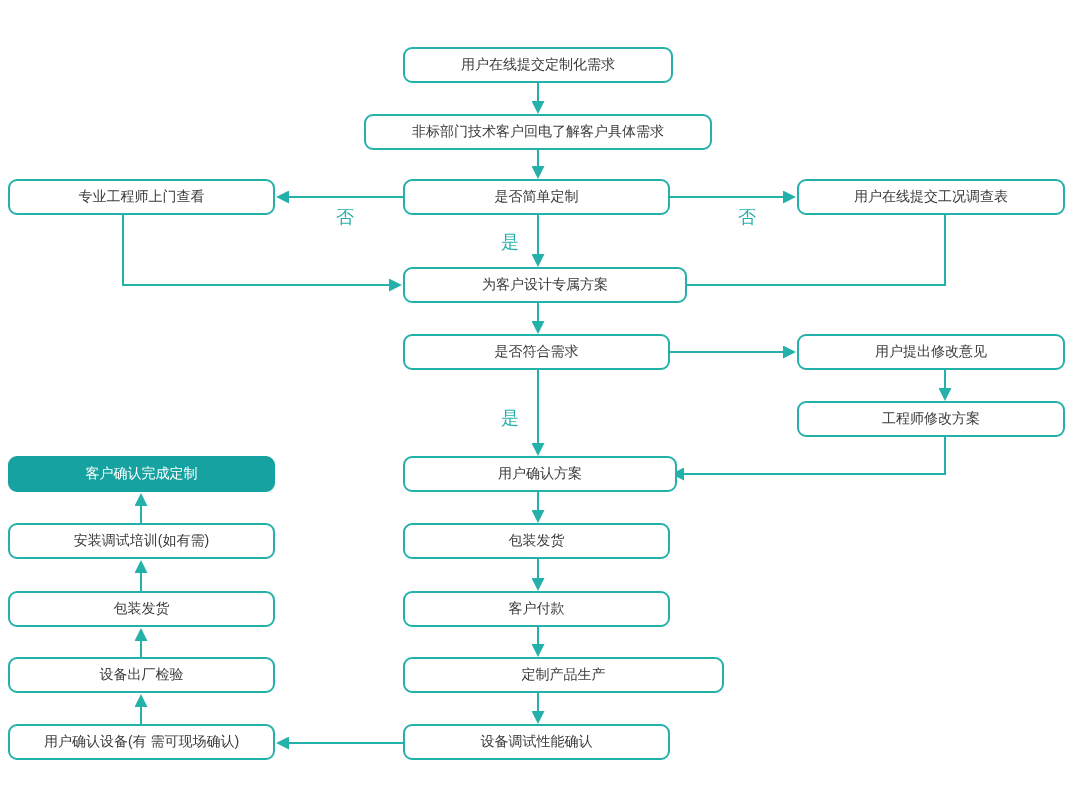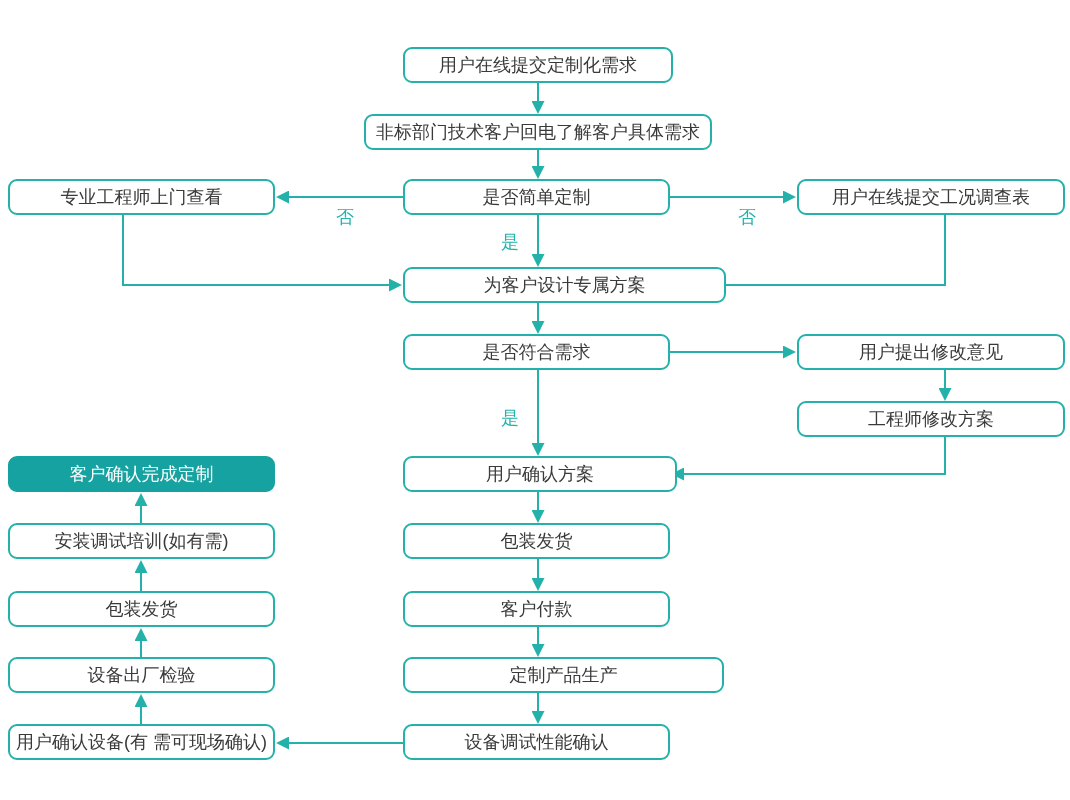--- a/index.html
+++ b/index.html
@@ -20,21 +20,21 @@
   .edge{fill:none;stroke:var(--stroke);stroke-width:2;marker-end:url(#arrow);}
   .arrowhead{fill:var(--stroke);}
   .node{
     position:absolute;
     height:36px;
     box-sizing:border-box;
     background:#ffffff;
     border:2.5px solid var(--stroke);
     border-radius:9px;
     display:flex;align-items:center;justify-content:center;
-    font-size:18px;color:var(--text);
+    font-size:14px;color:var(--text);
     white-space:nowrap;
     z-index:2;
   }
   .node.filled{
     background:var(--fill);
     border-color:var(--fill);
     color:#ffffff;
   }
   .edge-label{
     position:absolute;
@@ -78,21 +78,21 @@
     <path class="edge" d="M141 523 L141 495"></path>
   </svg>
 
   <div class="node" style="left:403px;top:47px;width:270px">用户在线提交定制化需求</div>
   <div class="node" style="left:364px;top:114px;width:348px">非标部门技术客户回电了解客户具体需求</div>
 
   <div class="node" style="left:8px;top:179px;width:267px">专业工程师上门查看</div>
   <div class="node" style="left:403px;top:179px;width:267px">是否简单定制</div>
   <div class="node" style="left:797px;top:179px;width:268px">用户在线提交工况调查表</div>
 
-  <div class="node" style="left:403px;top:267px;width:323px">为客户设计专属方案</div>
+  <div class="node" style="left:403px;top:267px;width:284px">为客户设计专属方案</div>
 
   <div class="node" style="left:403px;top:334px;width:267px">是否符合需求</div>
   <div class="node" style="left:797px;top:334px;width:268px">用户提出修改意见</div>
   <div class="node" style="left:797px;top:401px;width:268px">工程师修改方案</div>
 
   <div class="node filled" style="left:8px;top:456px;width:267px">客户确认完成定制</div>
   <div class="node" style="left:403px;top:456px;width:274px">用户确认方案</div>
 
   <div class="node" style="left:8px;top:523px;width:267px">安装调试培训(如有需)</div>
   <div class="node" style="left:403px;top:523px;width:267px">包装发货</div>

